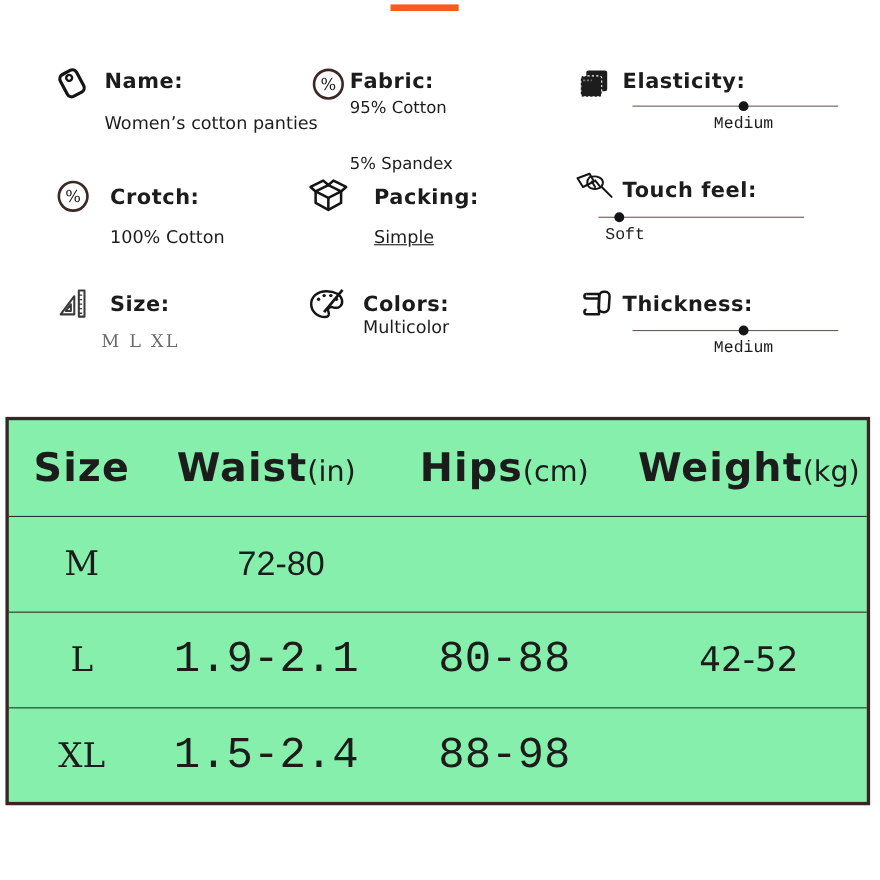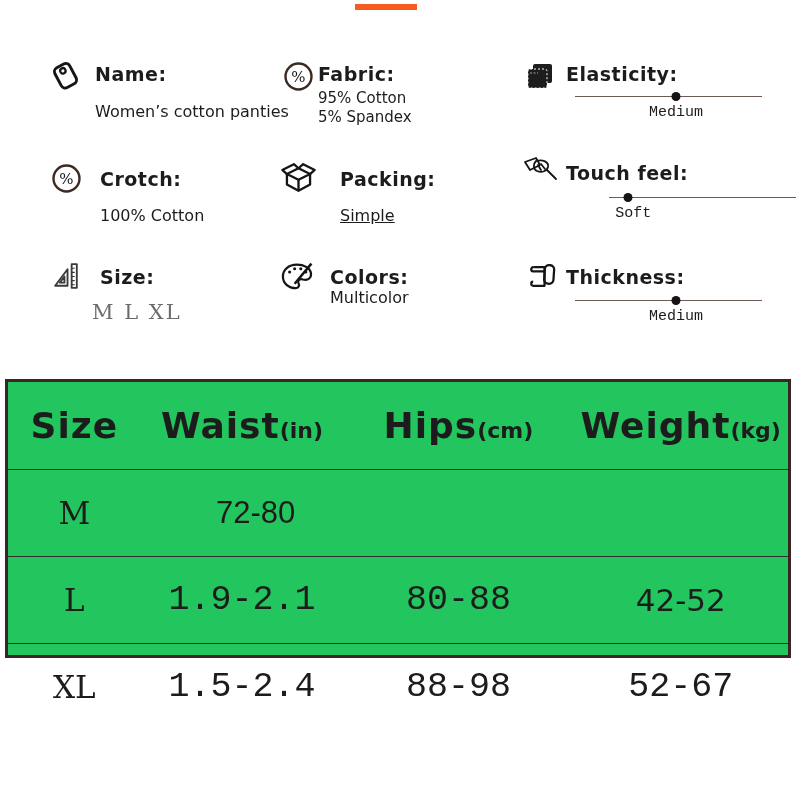--- a/index.html
+++ b/index.html
@@ -6,41 +6,41 @@
   .page{
     position:relative;width:800px;height:800px;background:#ffffff;
     font-family:"DejaVu Sans",sans-serif;color:#1c1c1c;overflow:hidden;padding-left:44px;
   }
   .accent-bar{position:absolute;left:355px;top:4px;width:62px;height:6px;}
   
   .spec-item{position:absolute;}
   .spec-icon{position:absolute;}
   .spec-label{font-size:19px;font-weight:600;letter-spacing:.5px;white-space:nowrap;}
   .spec-value{font-size:16px;white-space:nowrap;}
-  .val-small{font-size:15px;line-height:19px;}
-  .size-vals{font-family:"DejaVu Serif",serif;font-size:21px;color:#6b6b6b;letter-spacing:2px;}
+  .val-small{font-size:15px;line-height:19px;margin-top:32px;}
+  .size-vals{font-family:"DejaVu Serif",serif;font-size:16px;color:#6b6b6b;letter-spacing:2px;}
   
   .slider{position:absolute;width:187px;height:2px;font-family:Liberation Mono, monospace;}
   .slider-line{position:absolute;left:0;right:0;top:4px;height:1px;background:#6e5a55;}
   .slider-dot{position:absolute;top:0;width:9px;height:9px;border-radius:50%;background:#141414;transform:translateX(-50%);}
   .slider-label{position:absolute;top:12px;font-size:15px;transform:translateX(-50%);white-space:nowrap;}
   
   .size-table{
-    position:absolute;left:5px;top:379px;width:786px;height:279px;
-    border:3px solid #3a2424;box-sizing:border-box;background:#22c55e;
+    position:absolute;left:5px;top:379px;width:786px;height:353px;
+    border:3px solid #3a2424;box-sizing:border-box;background:#86efac;
   }
   .t-row{display:flex;height:87px;align-items:center;box-sizing:border-box;}
   .t-row + .t-row{border-top:1.5px solid #2e2e2e;}
   .t-cell{text-align:center;box-sizing:border-box;}
   .c1{width:17%;} .c2{width:26%;} .c3{width:29.5%;} .c4{width:27.5%;}
   .th .t-cell{font-size:36px;font-weight:700;letter-spacing:1px;}
-  .th .unit{font-size:22px;font-weight:700;letter-spacing:0;}
+  .th .unit{font-size:26px;font-weight:400;letter-spacing:0;}
   .td{font-size:31px;}
   .f-serif{font-family:"DejaVu Serif",serif;}
-  .f-mono{font-family:"Liberation Mono",monospace;font-size:35px;}
+  .f-mono{font-family:"Liberation Mono",monospace;font-size:40px;}
   .f-sans{font-family:"Liberation Sans",sans-serif;}
   .f-comic{font-family:"DejaVu Sans",sans-serif;}
   svg{display:block;}
 </style>
 </head>
 <body>
 
 <div class="page">
 
   <div class="accent-bar" style="background: rgb(249, 90, 31);"></div>
@@ -115,21 +115,21 @@
     <svg width="42" height="32" viewBox="0 0 42 32" fill="none" stroke="#151515" stroke-width="1.8" stroke-linejoin="round" stroke-linecap="round">
       <path d="M3 6 L14 2 L18 9 L8 14 Z"></path>
       <path d="M14 5 C21 3 27 6 26 11 C25 15 20 17 15 15 C11 13 11 8 14 5 Z"></path>
       <path d="M19 8 L23 13 M16 9 L19 14"></path>
       <path d="M25 14 L34 23"></path>
     </svg>
   </div>
   <div class="spec-item" style="left:566px;top:162px;">
     <div class="spec-label">Touch feel:</div>
   </div>
-  <div class="slider" style="left:609px;top:193px;">
+  <div class="slider" style="left:544px;top:193px;">
     <div class="slider-line"></div>
     <div class="slider-dot" style="left: 10%;"></div>
     <div class="slider-label" style="left: 13%;">Soft</div>
   </div>
 
   <div class="spec-icon" style="left:50px;top:260px;">
     <svg width="33" height="33" viewBox="0 0 32 32" fill="none" stroke="#3a3a3a" stroke-width="1.8" stroke-linejoin="round">
       <path d="M5 25 L17 25 L17 9 Z"></path>
       <path d="M9.5 22 L14 22 L14 16 Z"></path>
       <rect x="21" y="4" width="5" height="23"></rect>
@@ -186,17 +186,16 @@
     <div class="t-row">
       <div class="t-cell c1 td f-serif">L</div>
       <div class="t-cell c2 td f-mono">1.9-2.1</div>
       <div class="t-cell c3 td f-mono">80-88</div>
       <div class="t-cell c4 td f-comic">42-52</div>
     </div>
     <div class="t-row">
       <div class="t-cell c1 td f-serif">XL</div>
       <div class="t-cell c2 td f-mono">1.5-2.4</div>
       <div class="t-cell c3 td f-mono">88-98</div>
-      <div class="t-cell c4 td f-mono">52-67</div>
     </div>
   </div>
 
 </div>
 
 </body></html>

